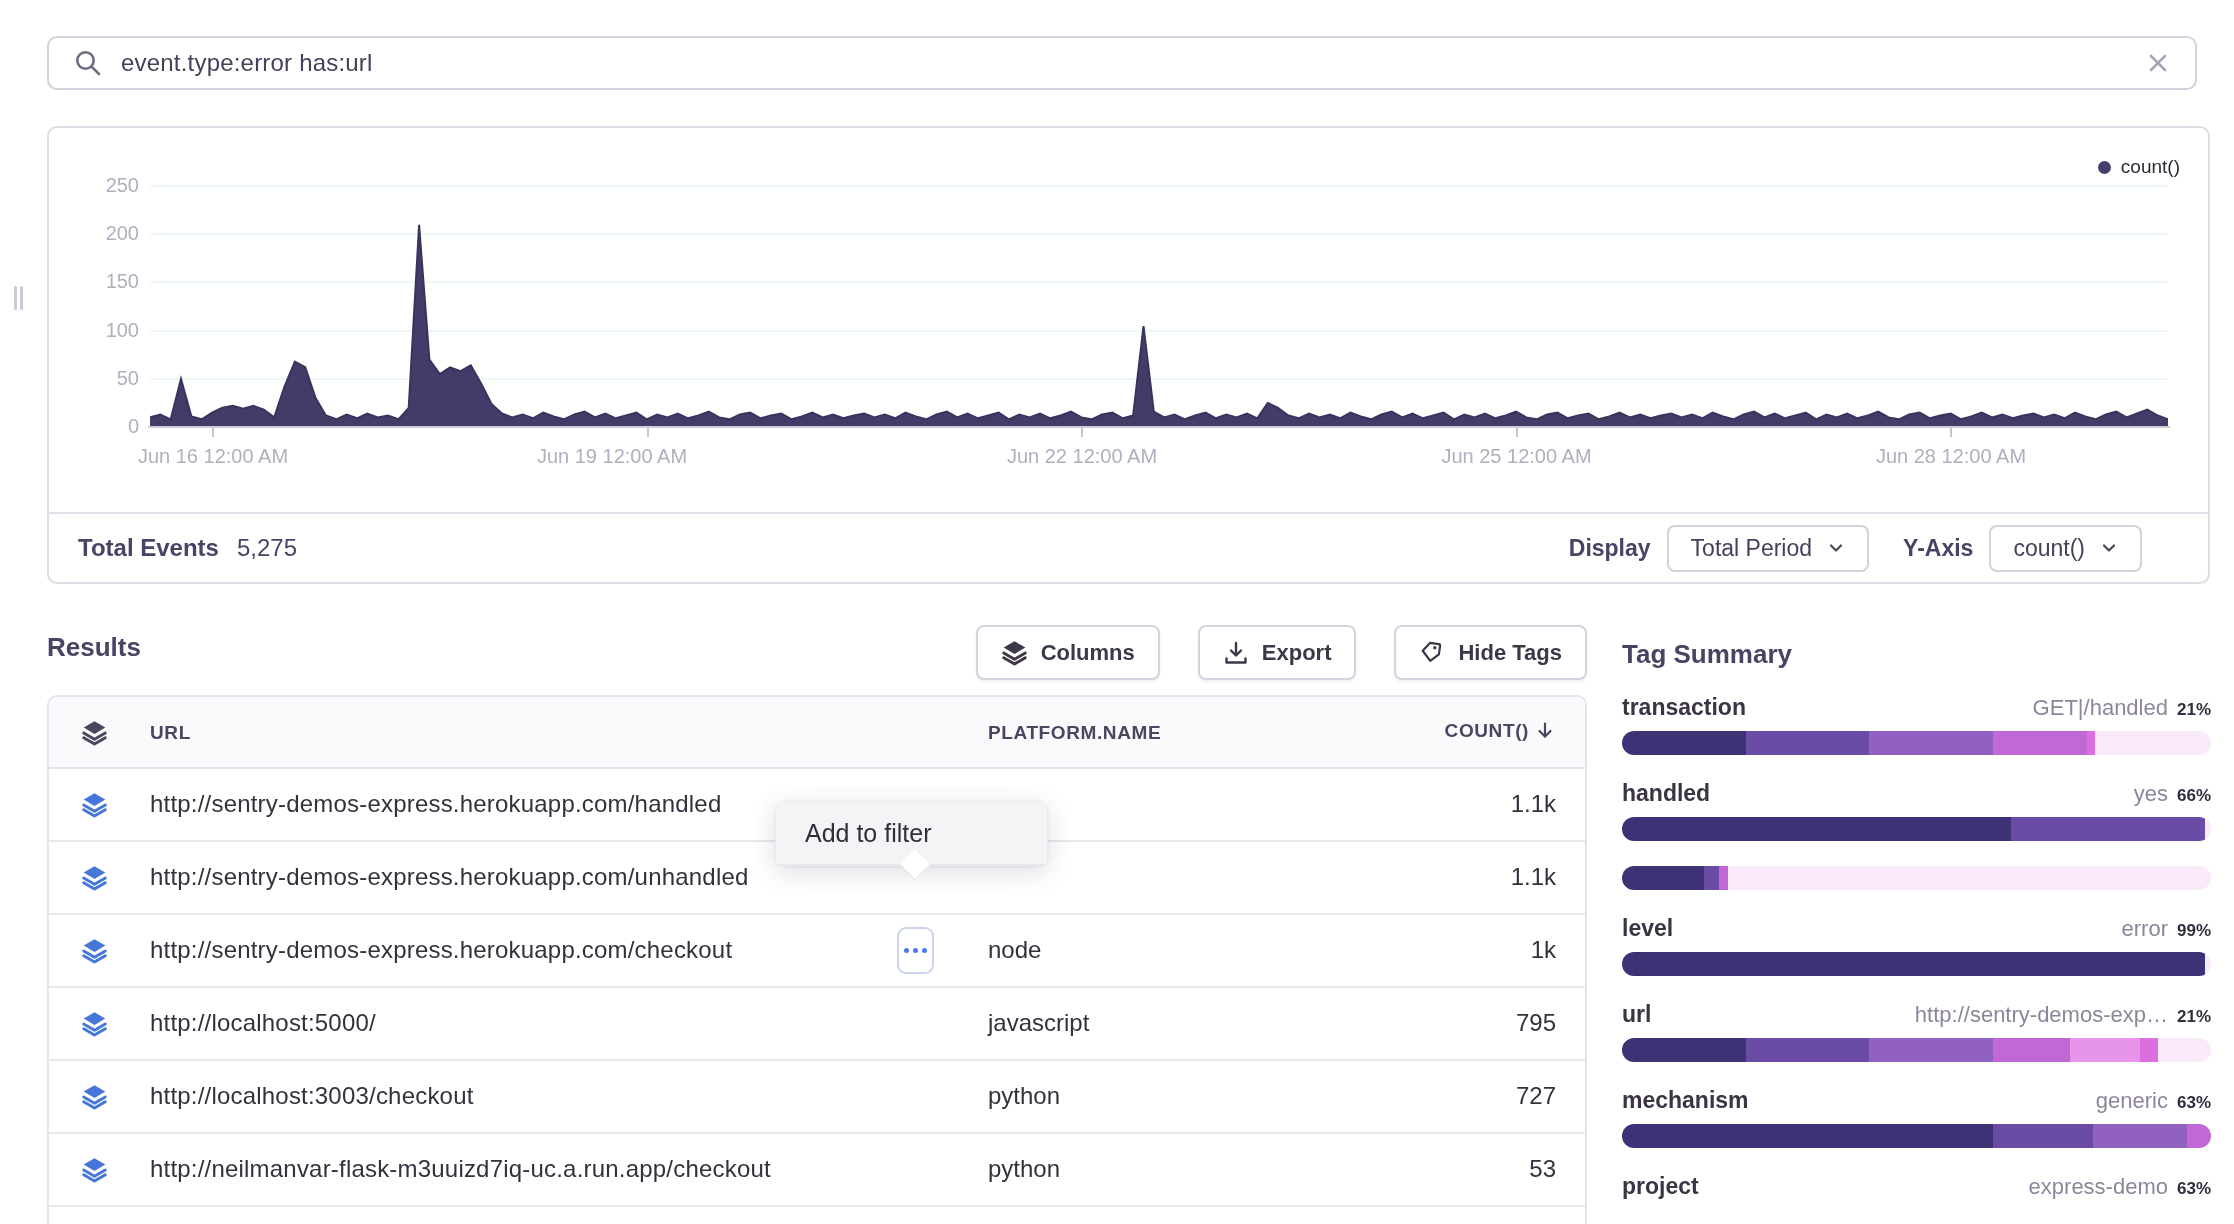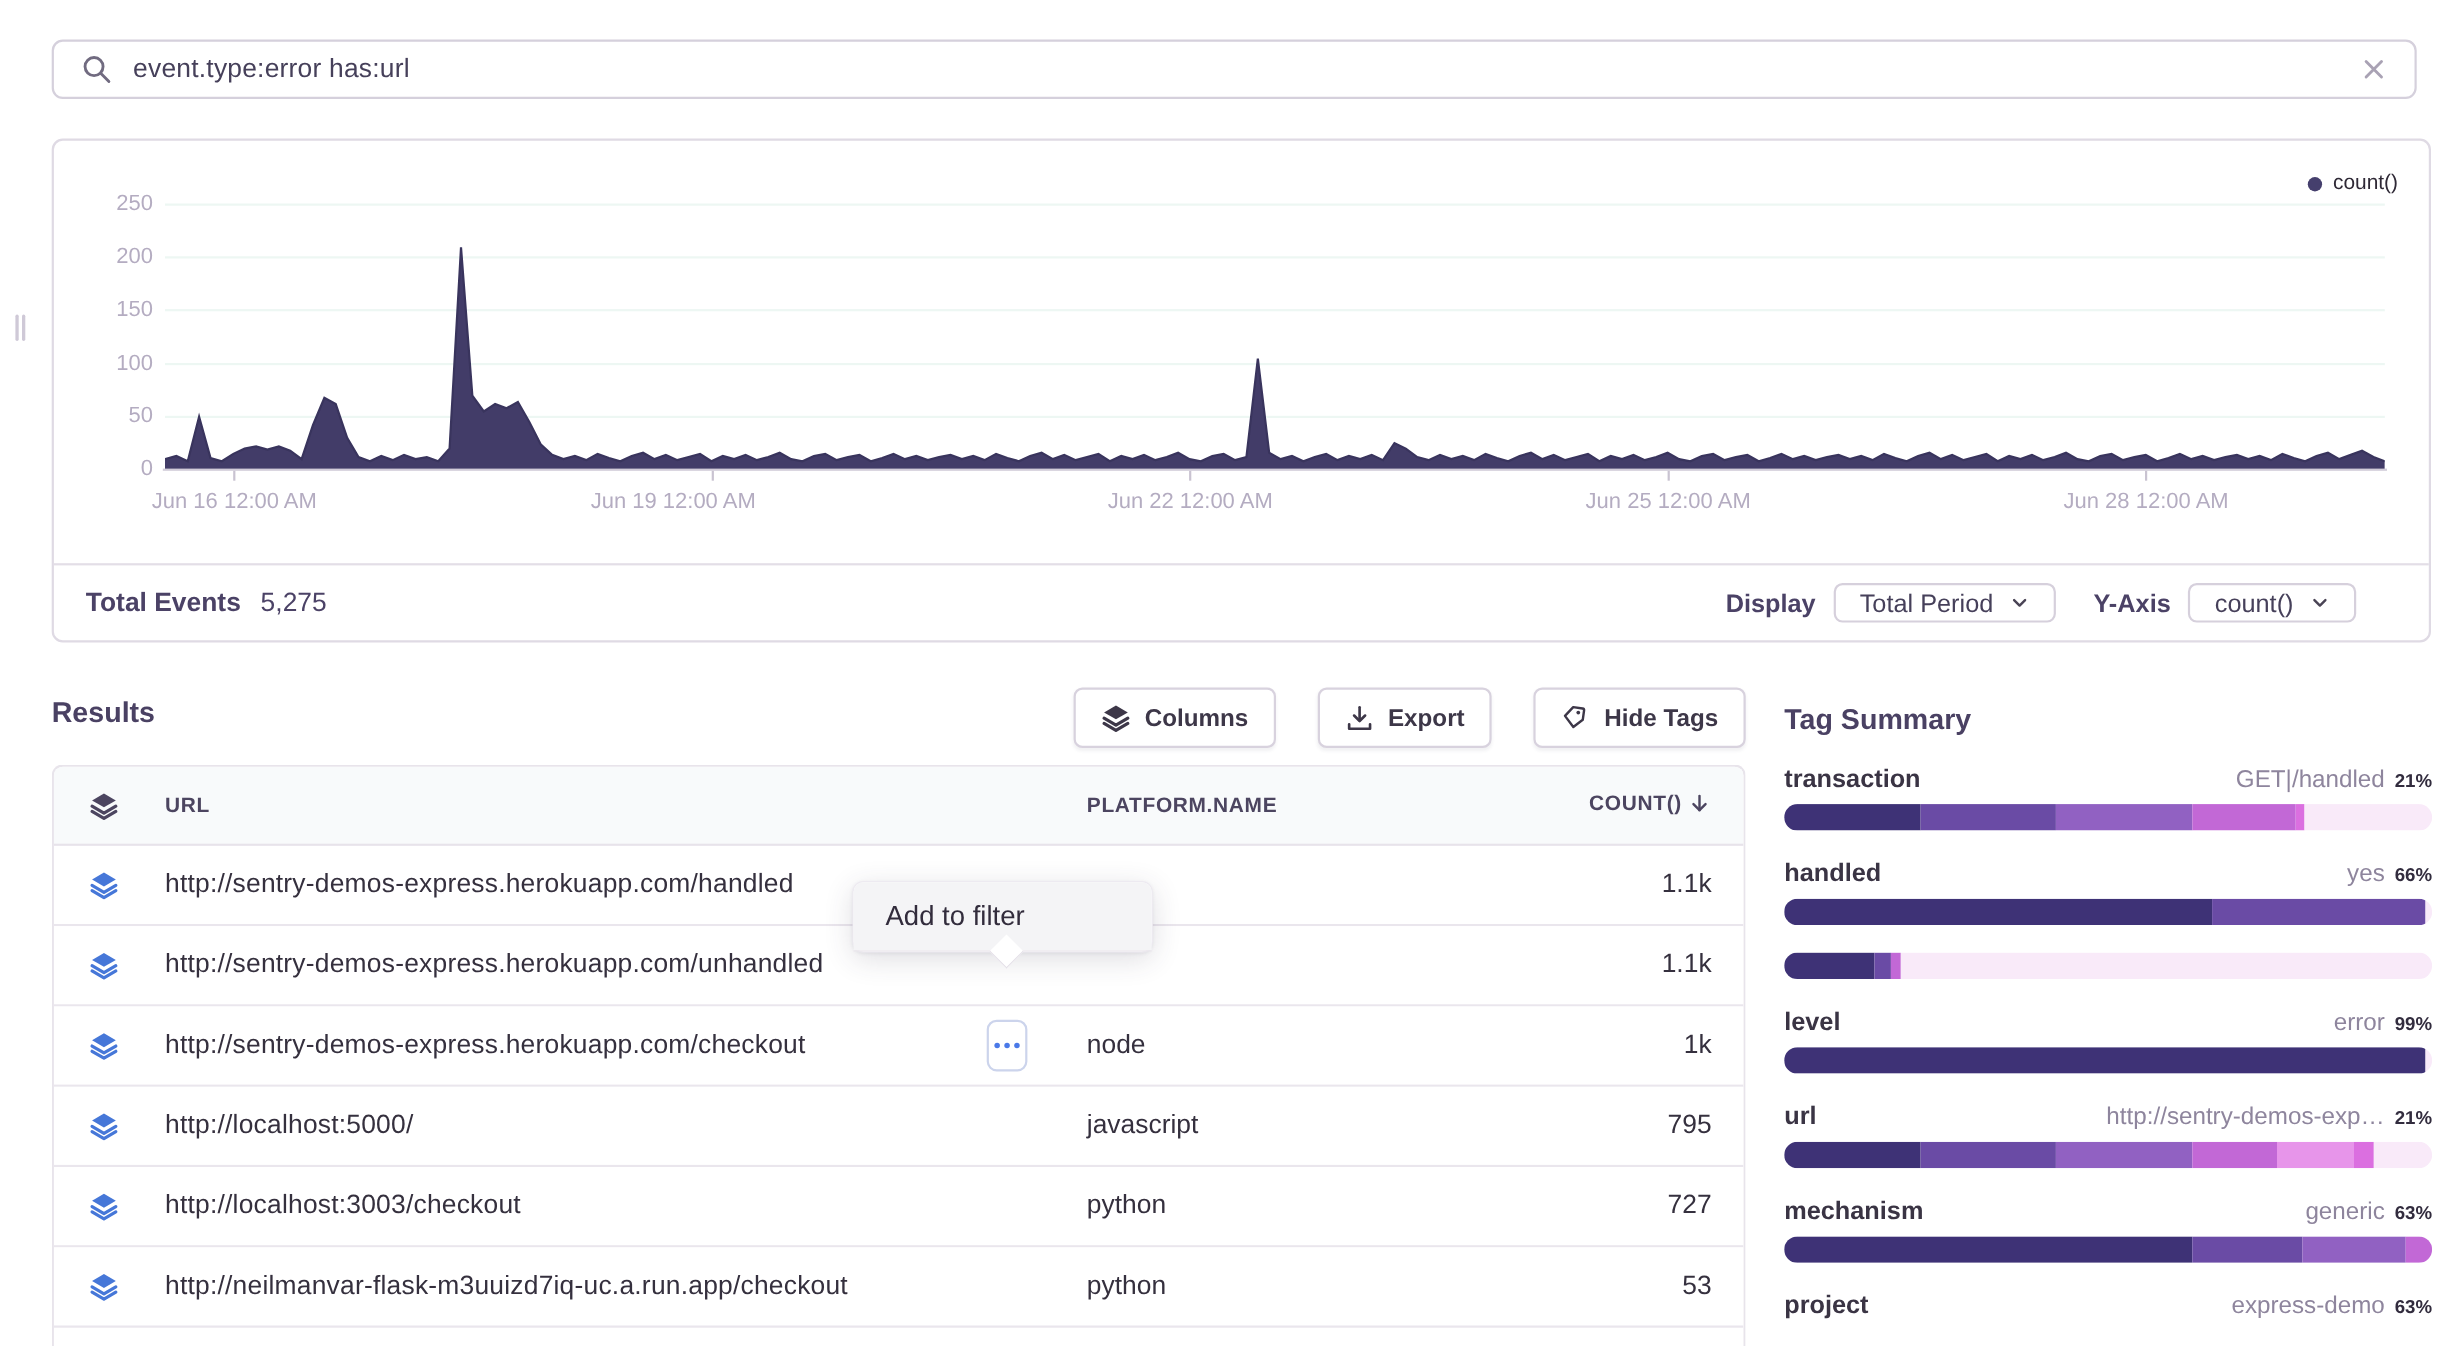--- a/index.html
+++ b/index.html
@@ -25,21 +25,21 @@
   .ytick { position:absolute; left:6px; width:84px; text-align:right; font-size:20px; color:#b4acc1; }
   .xtick { position:absolute; top:317px; font-size:20px; color:#b4acc1; transform:translateX(-50%); white-space:nowrap; }
   .xtickmark { position:absolute; top:300px; width:2px; height:9px; background:#c9c3d1; }
   #chart-svg { position:absolute; left:101px; top:44px; }
   .chart-footer { position:absolute; left:0; right:0; top:384px; bottom:0;
     border-top:2px solid #e3dee7; display:flex; align-items:center; padding:0 30px 0 29px; }
   .tot-label { font-size:24px; font-weight:700; color:#4b4266; }
   .tot-value { font-size:24px; color:#4b4266; margin-left:18px; }
   .footer-right { margin-left:auto; display:flex; align-items:center; padding-right:36px; }
   .ctl-label { font-size:23px; font-weight:700; color:#4b4266; }
-  .dd-btn { display:flex; align-items:center; gap:15px; height:36px; padding:0 22px; margin-left:16px;
+  .dd-btn { display:flex; align-items:center; gap:15px; height:47px; padding:0 22px; margin-left:16px;
     border:2px solid #d6d0dc; border-radius:8px; background:#fff; font-size:23px; color:#46405a; cursor:pointer; }
   .gap30 { width:34px; }
 
   
   .grip { position:absolute; left:14px; top:286px; display:flex; gap:3px; }
   .grip i { display:block; width:3px; height:24px; background:#cfc9d7; border-radius:2px; }
 
   
   .results-title { position:absolute; left:47px; top:632px; font-size:26px; font-weight:700; color:#4a4163; }
   .btn-row { position:absolute; top:625px; left:1050px; width:537px; display:flex; gap:38px; justify-content:flex-end; }

